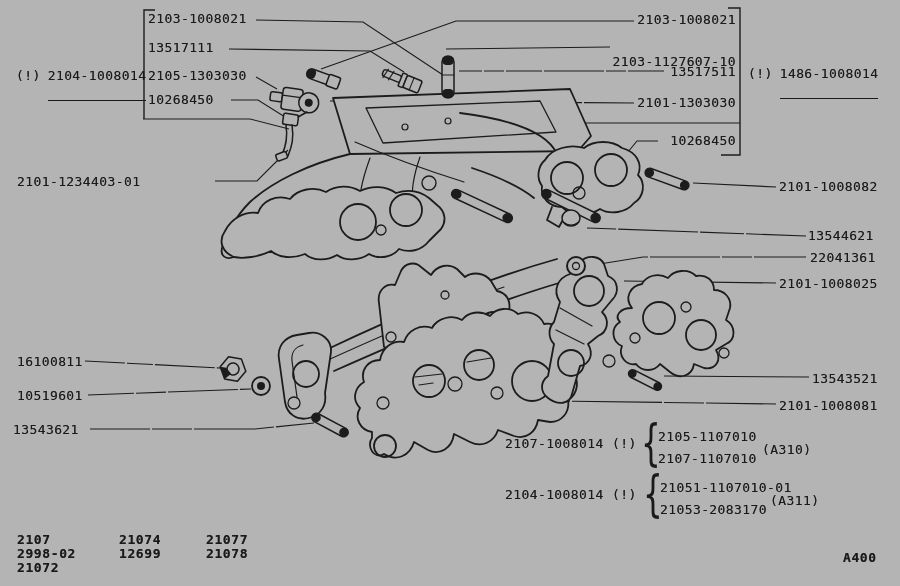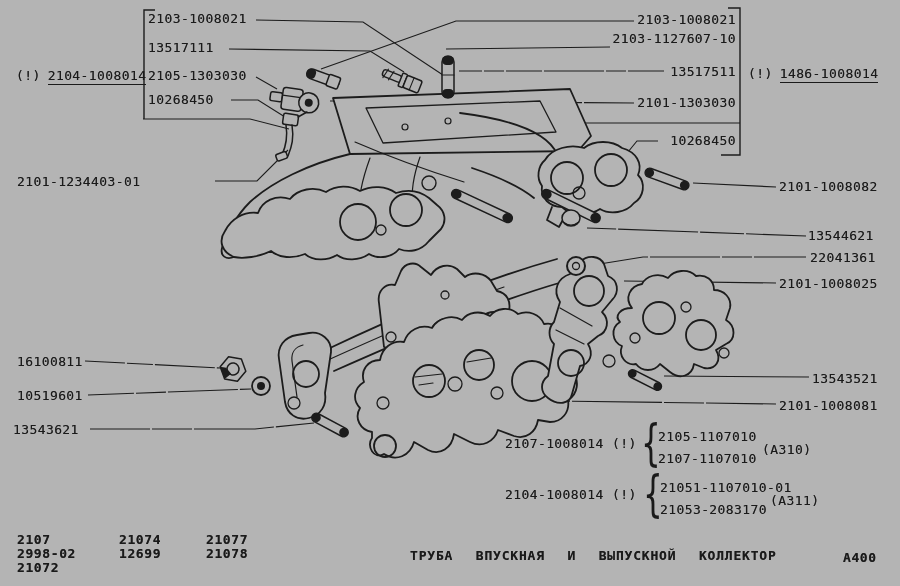--- a/index.html
+++ b/index.html
@@ -9,21 +9,21 @@
     font-family:"DejaVu Sans Mono",monospace;
   }
   #stage{position:absolute;left:0;top:0;width:900px;height:536px}
   svg{position:absolute;left:0;top:0}
   .lbl{
     position:absolute;font-size:13px;line-height:14px;white-space:nowrap;
     letter-spacing:.4px;text-shadow:0 0 .5px rgba(20,20,20,.55);
   }
   .ra{right:164px;text-align:right}
   .flag{margin-right:7px}
-  .und{border-bottom:1.4px solid #1a1a1a;padding-bottom:1px}
+  .und{border-bottom:1.4px solid #1a1a1a;padding-bottom:17px}
   .brace{
     position:absolute;font-size:50px;line-height:48px;font-family:"DejaVu Sans",sans-serif;
     transform:scaleX(.62);transform-origin:left top;font-weight:normal;
   }
   .bfoot{position:absolute;font-size:13px;line-height:13px;font-weight:bold;
     white-space:nowrap;letter-spacing:.6px;text-shadow:0 0 .5px rgba(20,20,20,.6)}
   .title{word-spacing:14px;letter-spacing:.8px}
 </style>
 </head>
 <body>
@@ -223,21 +223,21 @@
 
 <div class="lbl" style="left:148px;top:12px">2103-1008021</div>
 <div class="lbl" style="left:148px;top:41px">13517111</div>
 <div class="lbl" style="left:148px;top:69px">2105-1303030</div>
 <div class="lbl" style="left:148px;top:93px">10268450</div>
 <div class="lbl" style="left:16px;top:69px">
   <span class="flag">(!)</span><span class="und">2104-1008014</span>
 </div>
 
 <div class="lbl ra" style="top:13px">2103-1008021</div>
-<div class="lbl ra" style="top:32px">2103-1127607-10</div>
+<div class="lbl ra" style="top:55px">2103-1127607-10</div>
 <div class="lbl ra" style="top:65px">13517511</div>
 <div class="lbl ra" style="top:96px">2101-1303030</div>
 <div class="lbl ra" style="top:134px">10268450</div>
 <div class="lbl" style="left:748px;top:67px">
   <span class="flag">(!)</span><span class="und">1486-1008014</span>
 </div>
 
 <div class="lbl" style="left:779px;top:180px">2101-1008082</div>
 <div class="lbl" style="left:808px;top:229px">13544621</div>
 <div class="lbl" style="left:810px;top:251px">22041361</div>
@@ -262,16 +262,15 @@
 <div class="lbl" style="left:660px;top:503px">21053-2083170</div>
 <div class="lbl" style="left:770px;top:494px">(A311)</div>
 
 <div class="bfoot" style="left:17px;top:533px">2107</div>
 <div class="bfoot" style="left:17px;top:547px">2998-02</div>
 <div class="bfoot" style="left:17px;top:561px">21072</div>
 <div class="bfoot" style="left:119px;top:533px">21074</div>
 <div class="bfoot" style="left:119px;top:547px">12699</div>
 <div class="bfoot" style="left:206px;top:533px">21077</div>
 <div class="bfoot" style="left:206px;top:547px">21078</div>
-<div class="bfoot title" style="left:410px;top:549px">ТРУБА ВПУСКНАЯ И ВЫПУСКНОЙ КОЛЛЕКТОР</div>
 <div class="bfoot" style="left:843px;top:551px">A400</div>
 
 </div>
 
 </body></html>

